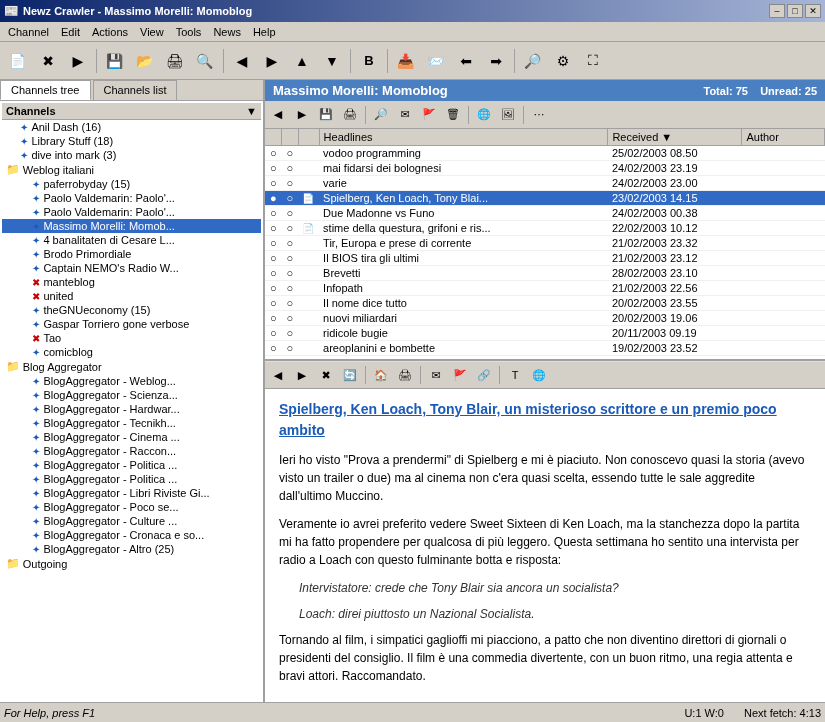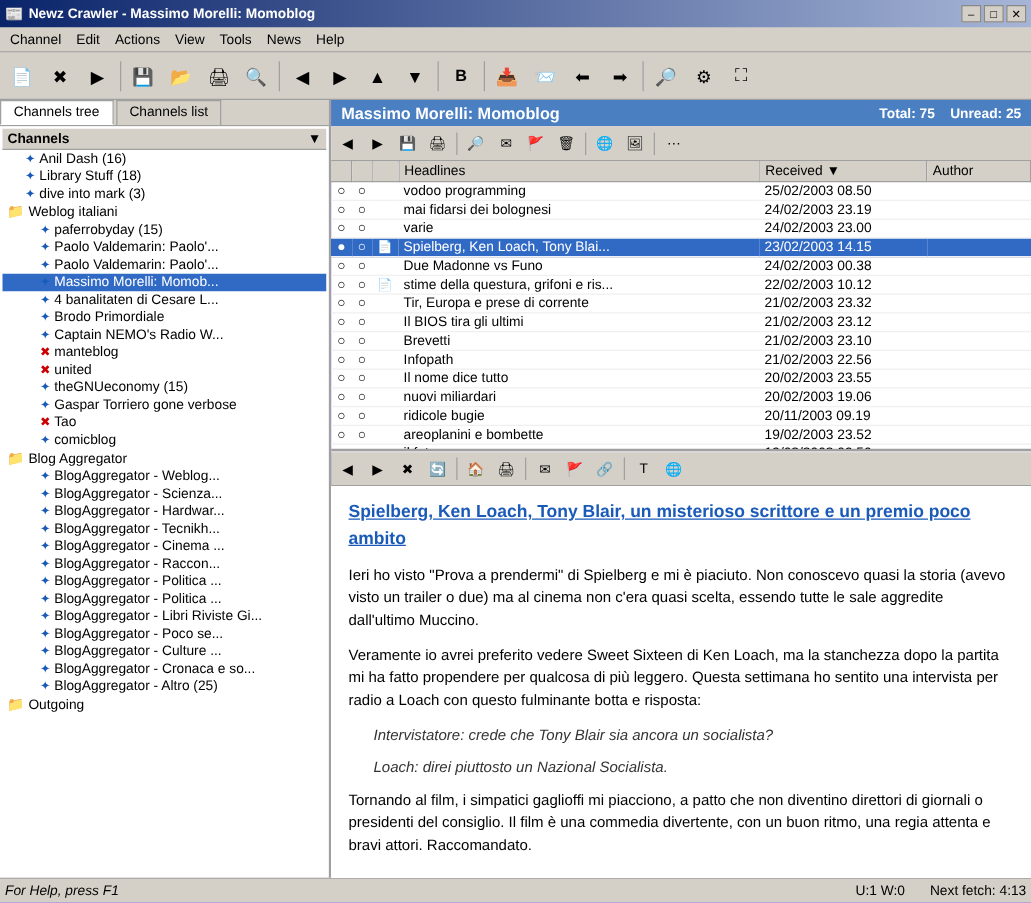--- a/index.html
+++ b/index.html
@@ -583,21 +583,21 @@
     <td class="col-attach"></td>
     <td class="col-headline">Il BIOS tira gli ultimi</td>
     <td class="col-received">21/02/2003 23.12</td>
     <td class="col-author"></td>
   </tr>
               <tr>
     <td class="col-bullet">○</td>
     <td class="col-read">○</td>
     <td class="col-attach"></td>
     <td class="col-headline">Brevetti</td>
-    <td class="col-received">21/02/2003 23.10</td>
+    <td class="col-received">28/02/2003 23.10</td>
     <td class="col-author"></td>
   </tr>
               <tr>
     <td class="col-bullet">○</td>
     <td class="col-read">○</td>
     <td class="col-attach"></td>
     <td class="col-headline">Infopath</td>
     <td class="col-received">21/02/2003 22.56</td>
     <td class="col-author"></td>
   </tr>

